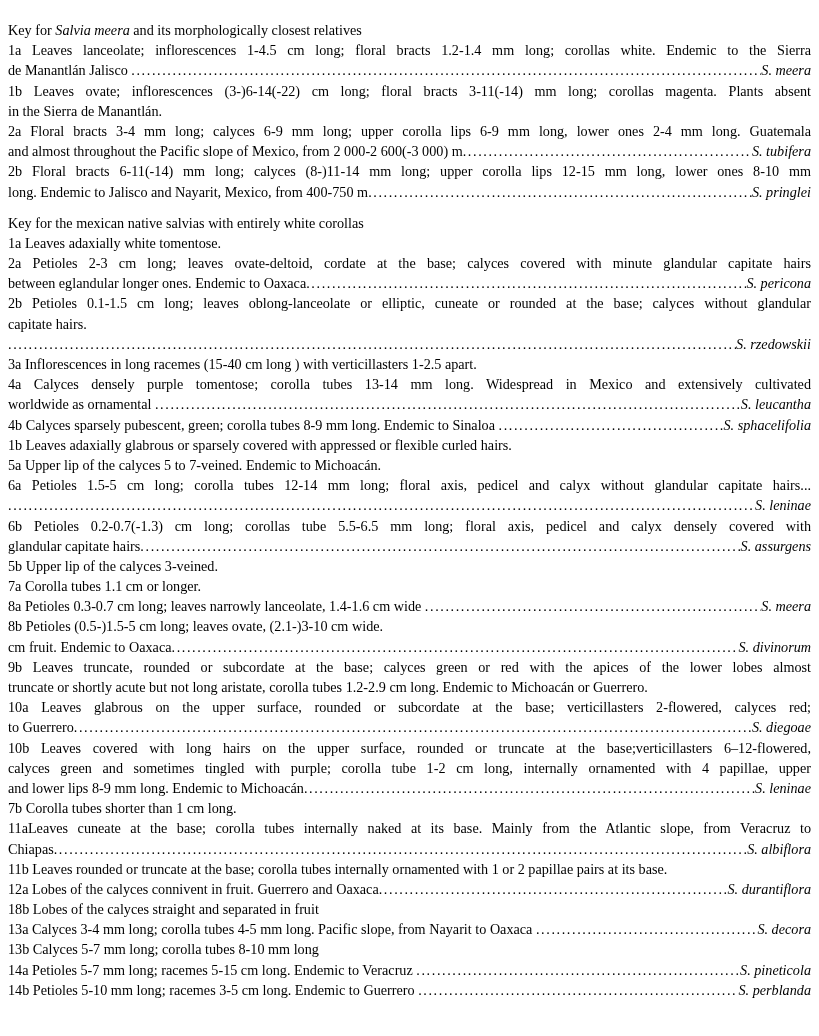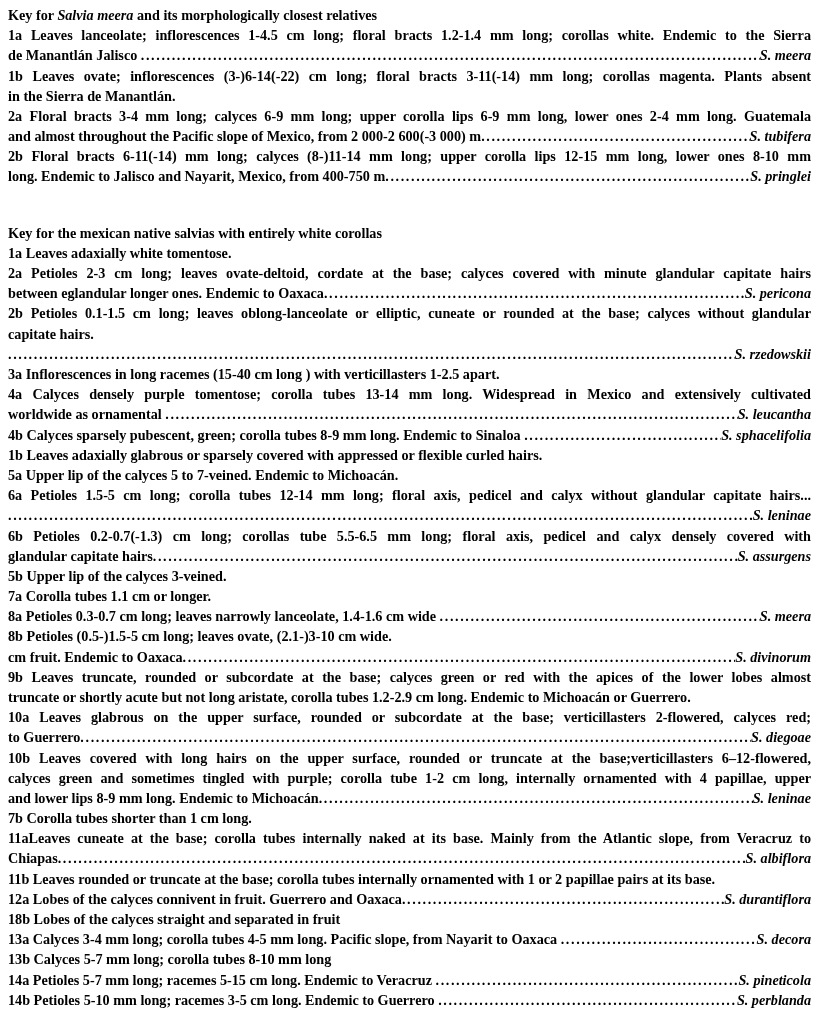--- a/index.html
+++ b/index.html
@@ -6,35 +6,35 @@
   * { box-sizing: border-box; }
   html, body { margin: 0; padding: 0; background: #ffffff; }
   body {
     width: 819px;
     height: 1036px;
     overflow: hidden;
     font-family: "Liberation Serif", serif;
     font-size: 14.2px;
     color: #000000;
   }
-  .page { padding: 5px 8px 0 8px; font-weight: bold; }
-  .section + .section { margin-top: 36px; }
+  .page { padding: 20px 8px 0 8px; }
+  .section + .section { margin-top: 11px; }
   .line {
     height: 20.2px;
     line-height: 20.2px;
     overflow: hidden;
     white-space: normal;
   }
   .line.justify {
     text-align: justify;
     text-align-last: justify;
     -moz-text-align-last: justify;
   }
   .line.left { text-align: left; }
-  .line.leader { display: flex; align-items: flex-end; }
+  .line.leader { display: flex; align-items: center; }
   .leader .txt { flex: 0 0 auto; white-space: pre; }
   .leader .dots {
     flex: 1 1 auto;
     overflow: hidden;
     white-space: nowrap;
     letter-spacing: 1.6px;
     min-width: 0;
   }
   .leader .species { flex: 0 0 auto; white-space: pre; font-style: italic; }
   i { font-style: italic; }

